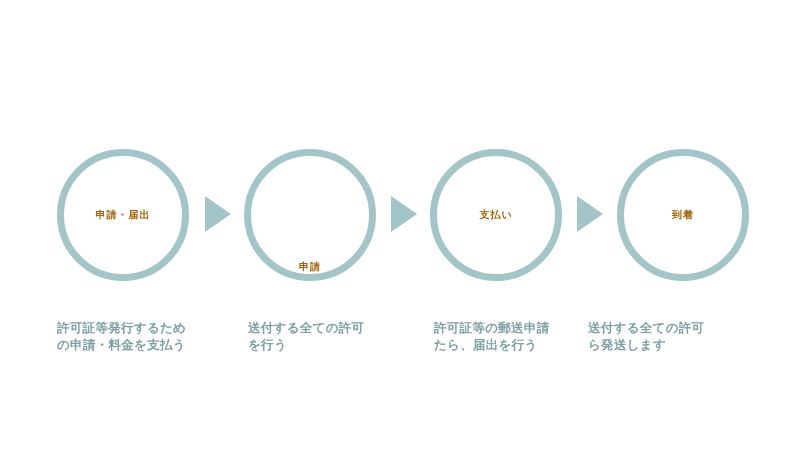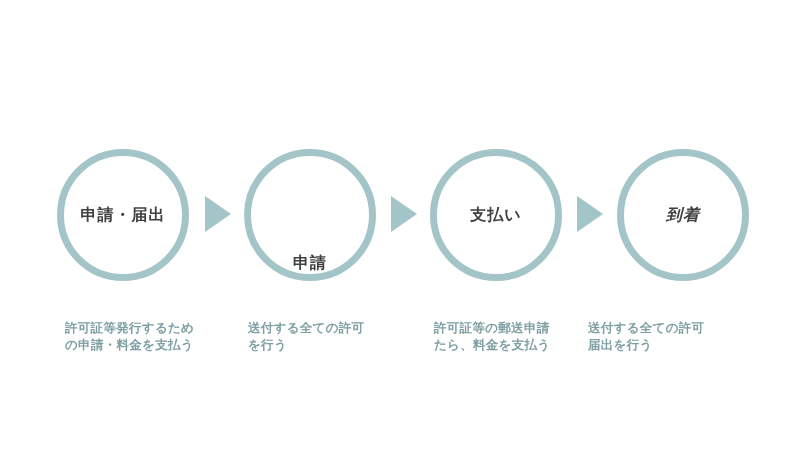--- a/index.html
+++ b/index.html
@@ -20,23 +20,23 @@
       width: 118px;
       height: 118px;
       border: 7px solid #A4C5C7;
       border-radius: 50%;
       display: flex;
       align-items: center;
       justify-content: center;
       box-sizing: content-box;
     }
     .step-label {
-      font-size: 16px;
+      font-size: 10px;
       font-weight: bold;
-      color: #404040;
+      color: #a16207;
       letter-spacing: 1px;
       white-space: nowrap;
     }
     .arrow {
       position: absolute;
       top: 196px;
       width: 0;
       height: 0;
       border-top: 18px solid transparent;
       border-bottom: 18px solid transparent;
@@ -70,37 +70,37 @@
   <div class="step-circle" style="left:244px;align-items:flex-end;">
     <span class="step-label">申請</span>
   </div>
   <div class="arrow" style="left:391px;"></div>
 
   <div class="step-circle" style="left:430px;">
     <span class="step-label">支払い</span>
   </div>
   <div class="arrow" style="left:577px;"></div>
 
-  <div class="step-circle" style="left:617px;font-style:italic;">
+  <div class="step-circle" style="left:617px;">
     <span class="step-label">到着</span>
   </div>
 
-  <div class="step-desc" style="left:57px;margin-left:8px;">
+  <div class="step-desc" style="left:57px;">
     <span>許可証等発行するため</span>
     <span>の申請・料金を支払う</span>
   </div>
 
   <div class="step-desc" style="left:248px;">
     <span>送付する全ての許可</span>
     <span>を行う</span>
   </div>
 
   <div class="step-desc" style="left:434px;">
     <span>許可証等の郵送申請</span>
-    <span>たら、料金を支払う</span>
+    <span>たら、届出を行う</span>
   </div>
 
   <div class="step-desc" style="left:588px;">
     <span>送付する全ての許可</span>
-    <span>届出を行う</span>
+    <span>ら発送します</span>
   </div>
 
 </div>
 
 </body></html>

